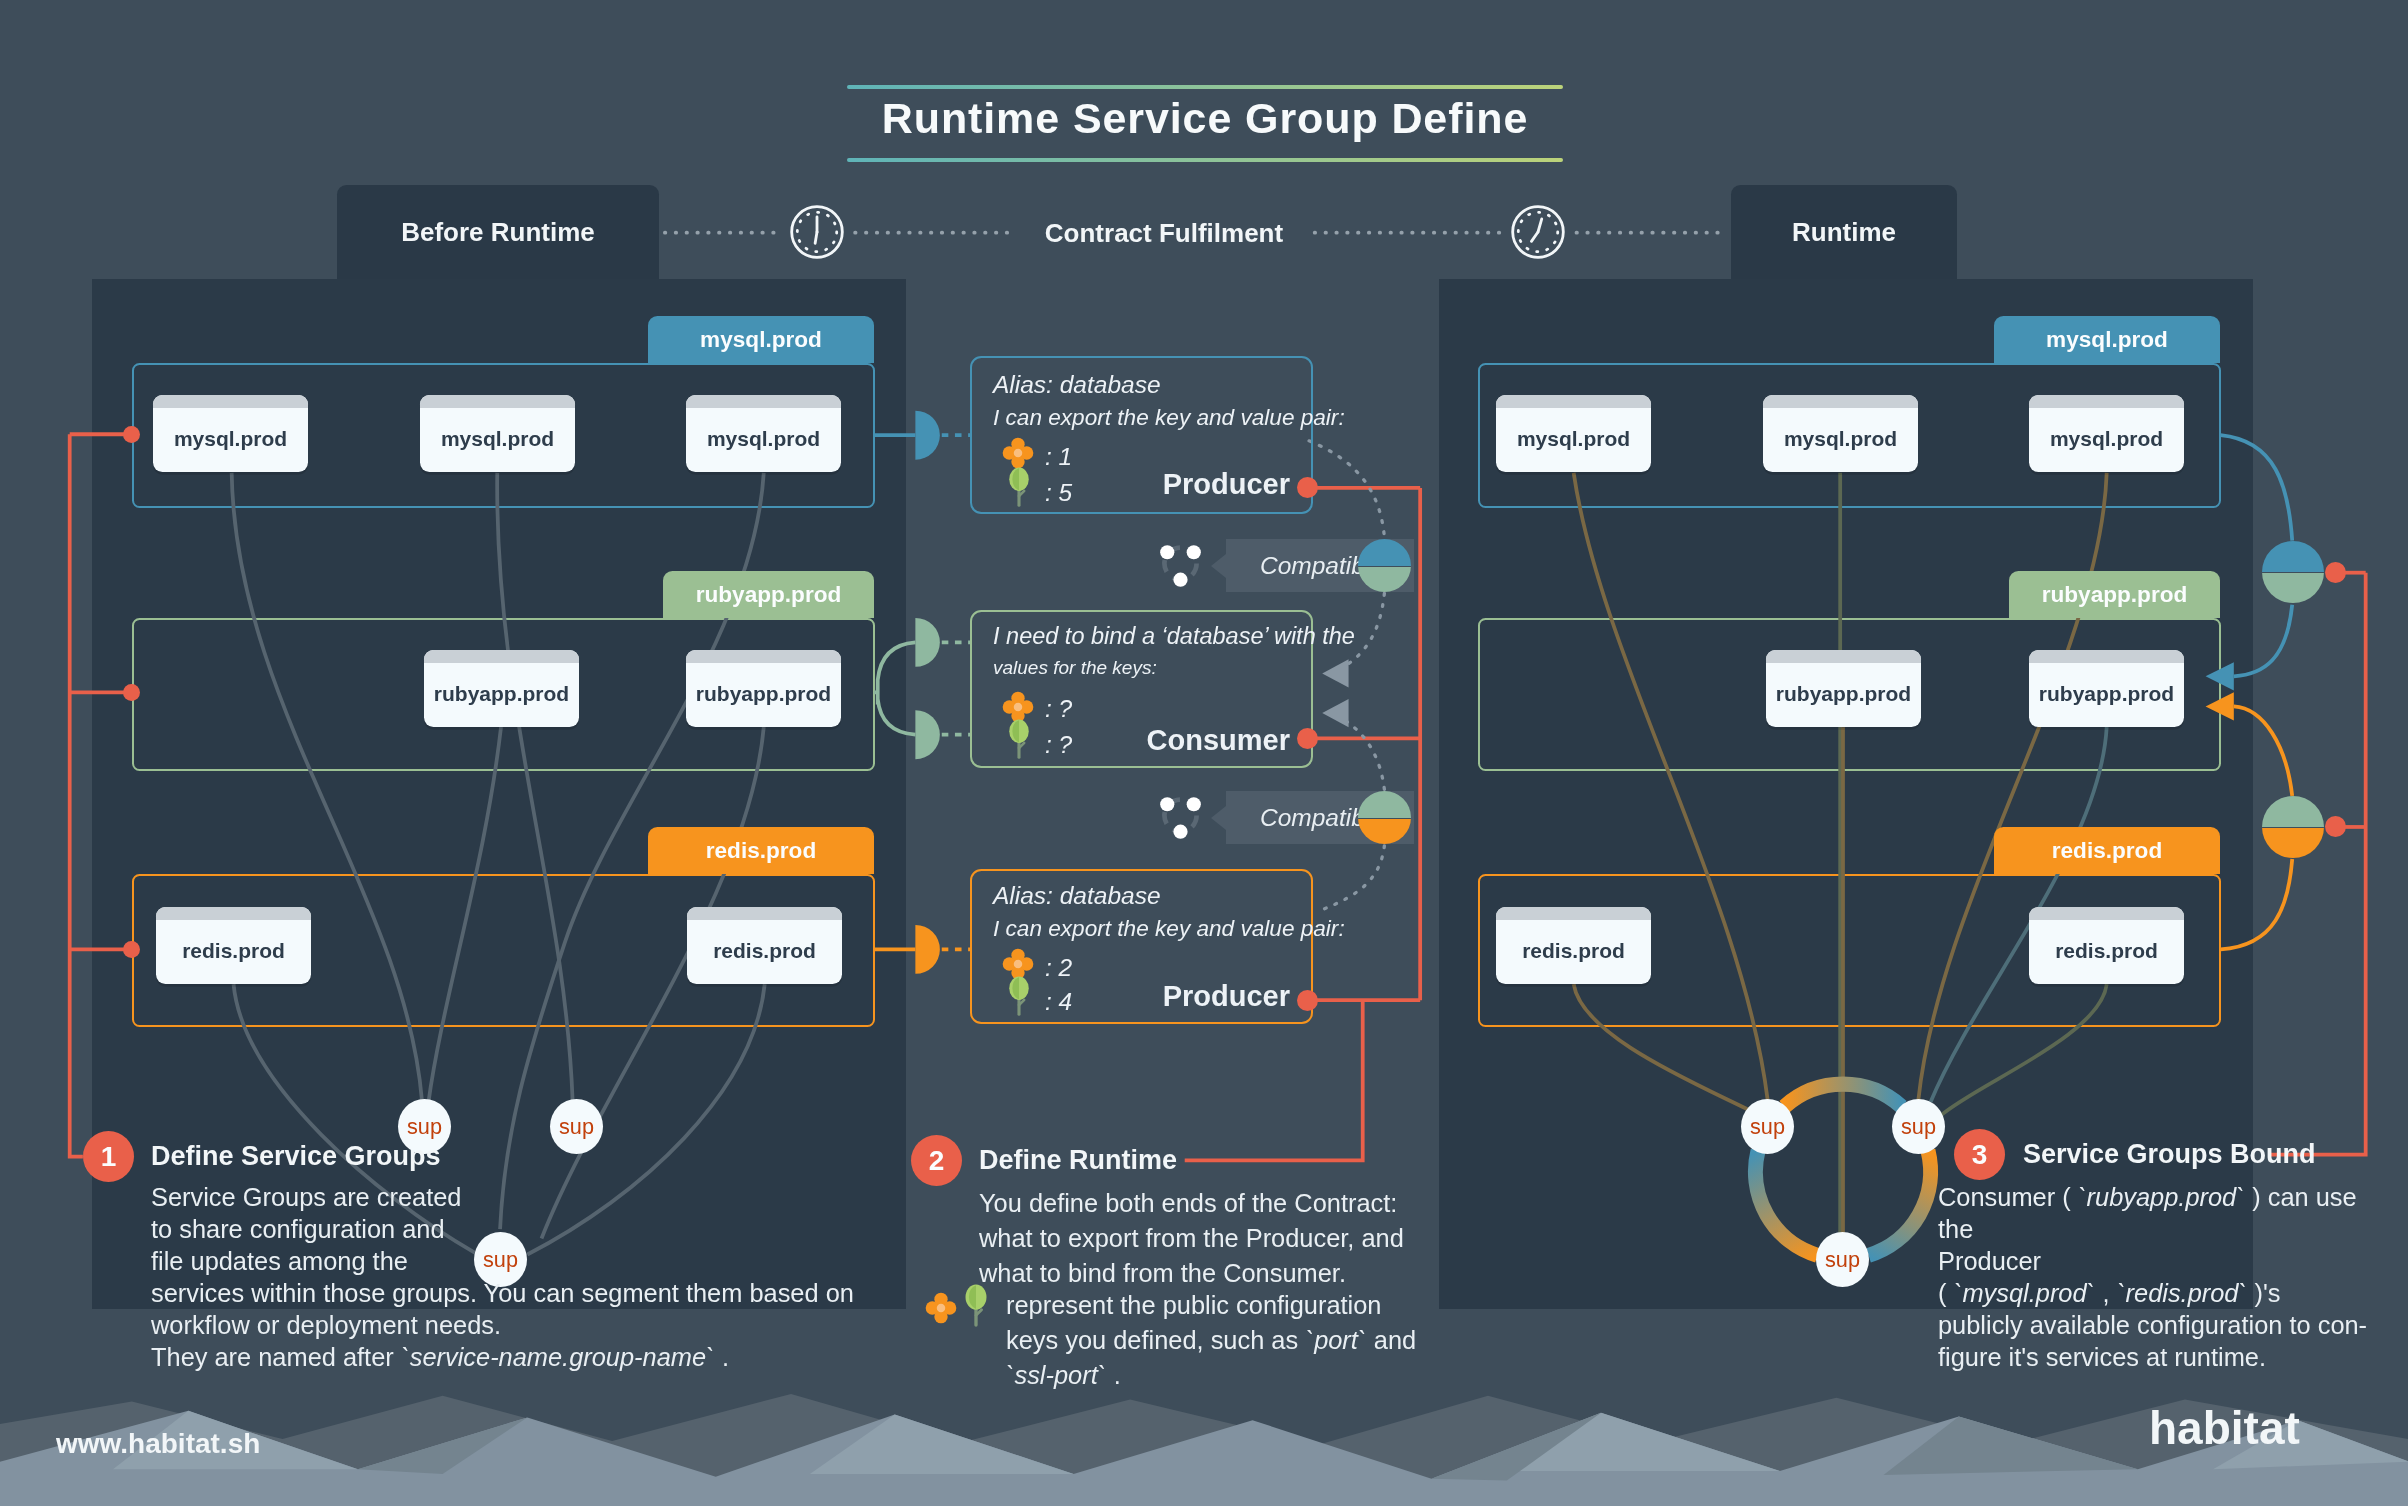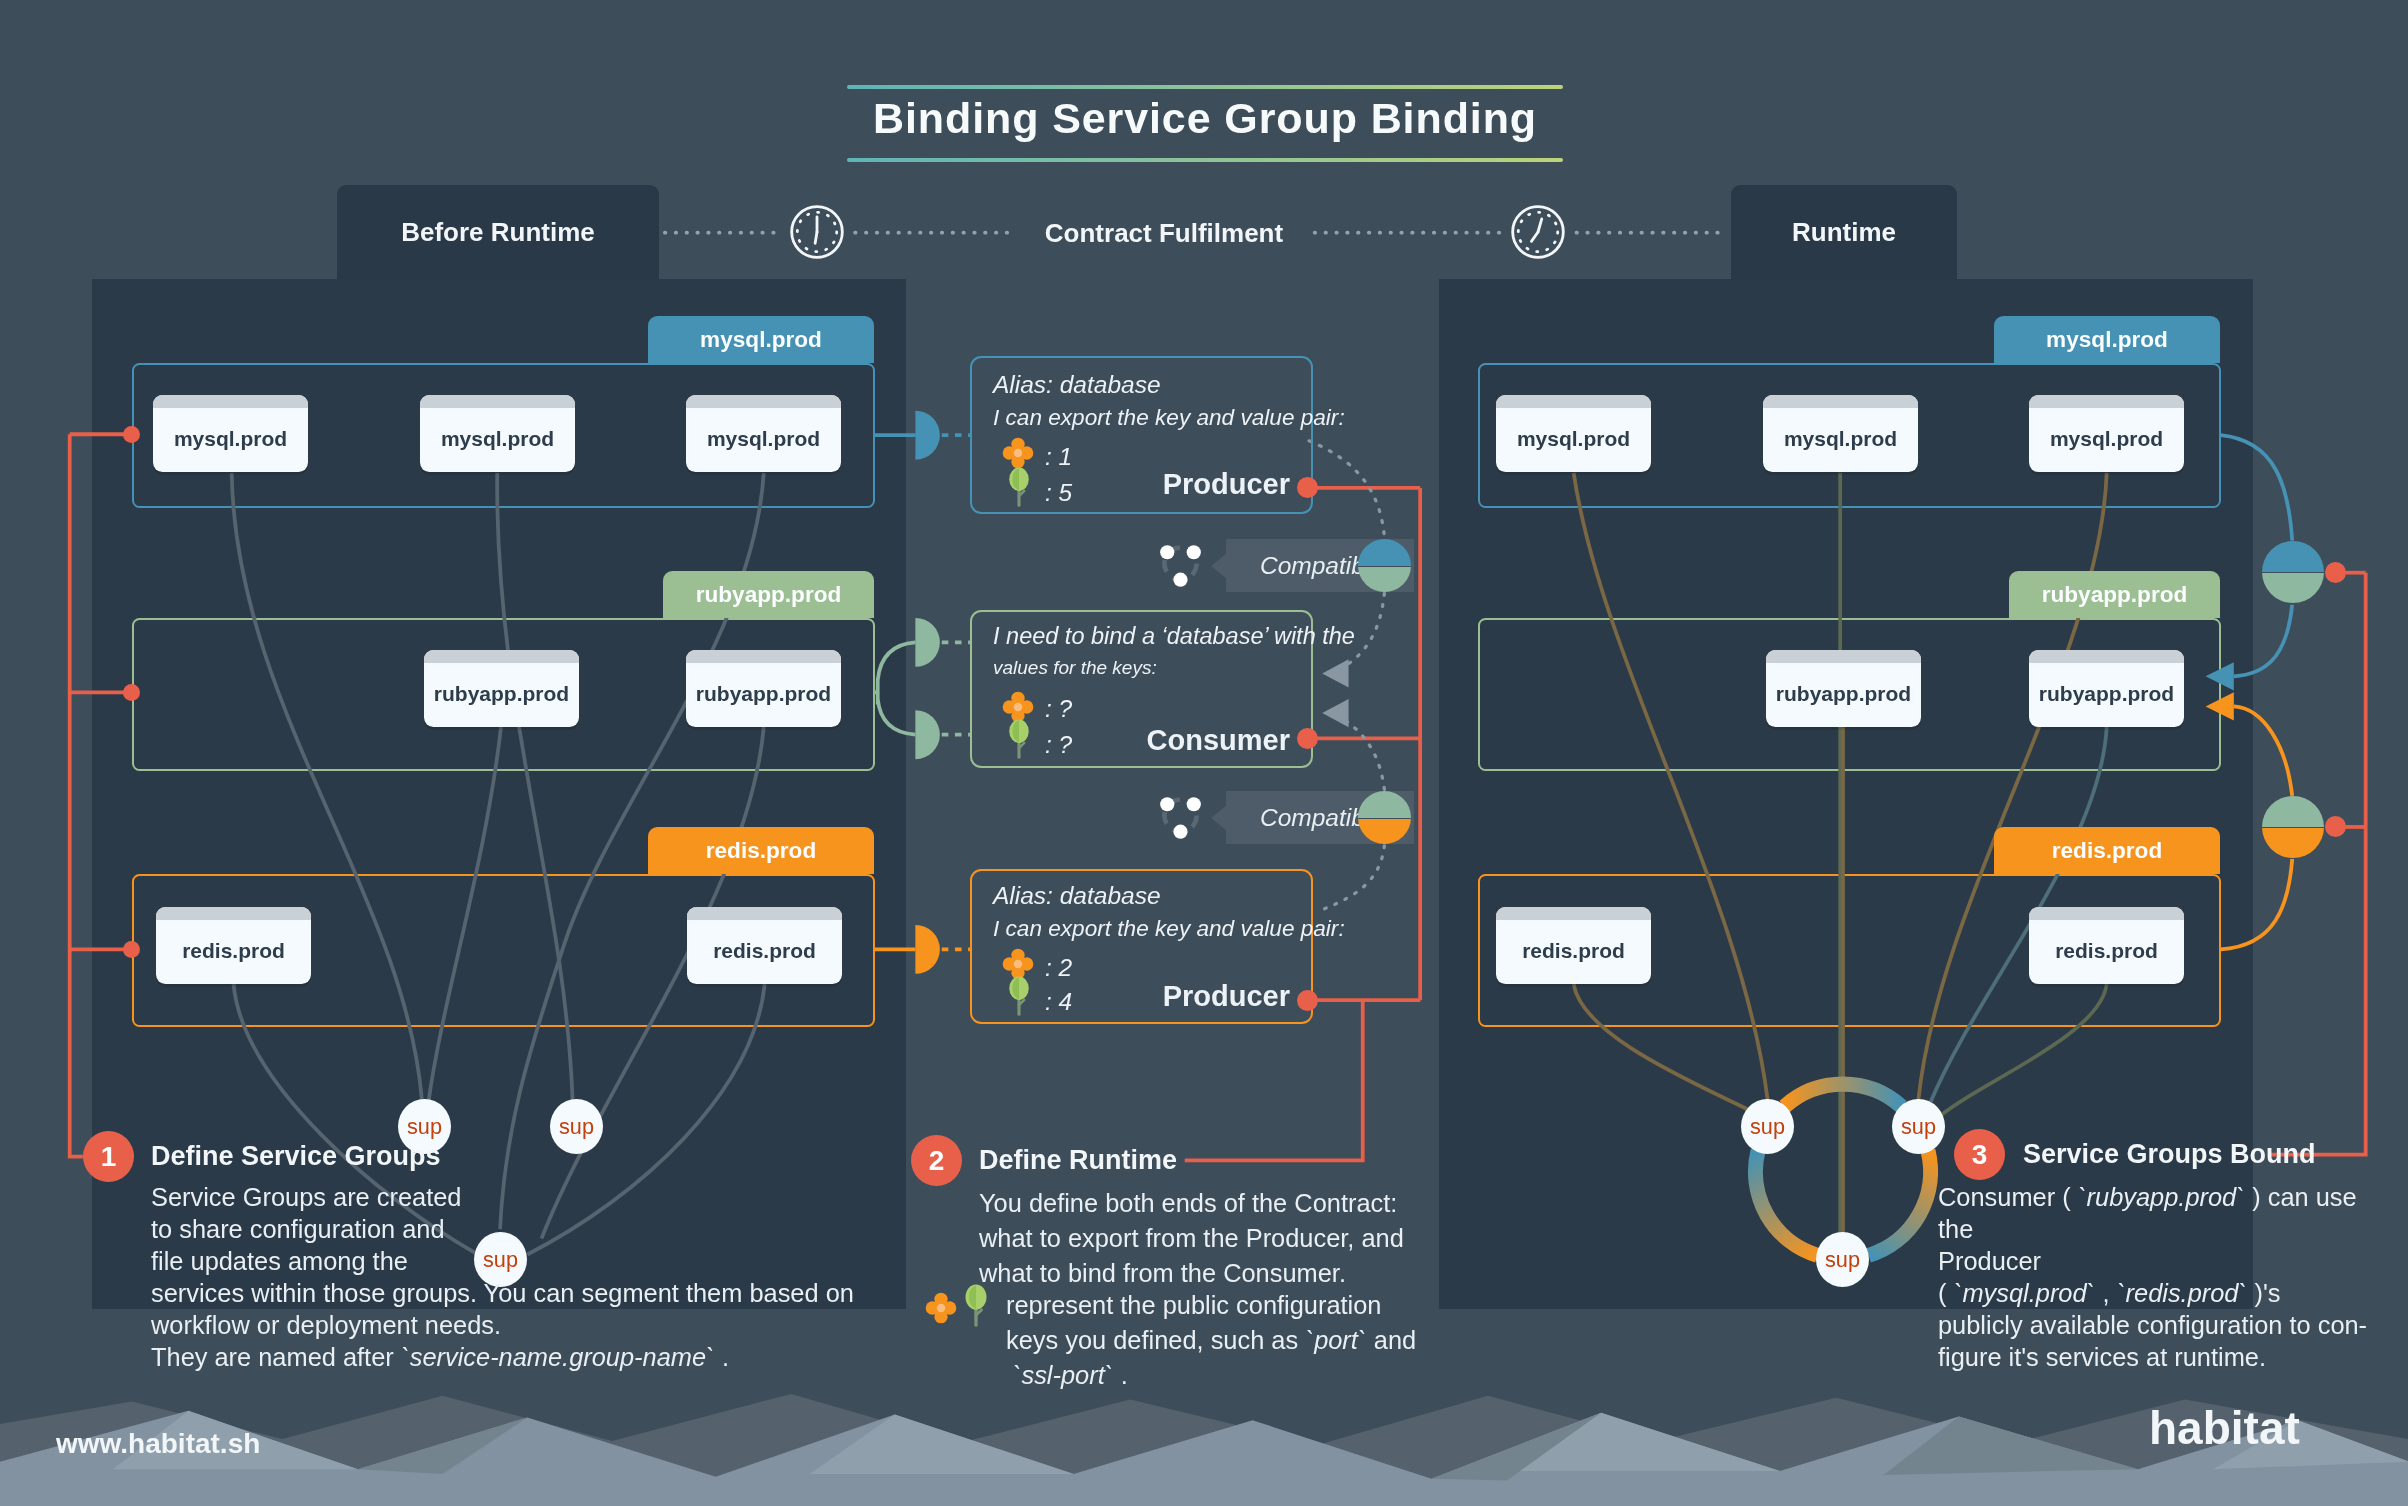--- a/index.html
+++ b/index.html
@@ -56,21 +56,21 @@
 
   .footer-url{position:absolute;left:56px;top:1428px;font-size:28px;font-weight:bold;z-index:5;}
   .logo{position:absolute;left:2149px;top:1401px;font-size:46px;font-weight:bold;letter-spacing:0;z-index:5;}
 </style>
 </head>
 <body>
 
 <div class="canvas">
 
   <div class="title-line" style="left:847px;top:85px;width:716px;"></div>
-  <div class="page-title">Binding Service Group Binding</div>
+  <div class="page-title">Runtime Service Group Define</div>
   <div class="title-line" style="left:847px;top:158px;width:716px;"></div>
 
   <div class="tab" style="left:337px;top:185px;width:322px;height:94px;">
     <span>Before Runtime</span>
   </div>
   <div class="phase-label" style="left:1023px;top:218px;width:282px;">Contract Fulfilment</div>
   <div class="tab" style="left:1731px;top:185px;width:226px;height:94px;">
     <span>Runtime</span>
   </div>
 
@@ -422,21 +422,21 @@
   </svg>
   <svg class="icon" style="left:962px;top:1284px;" width="28" height="43" viewBox="0 0 20 30">
     <path d="M10,14 L10,29" stroke="#7B9478" stroke-width="2.4" stroke-linecap="round"></path>
     <path d="M10,22 L14,18" stroke="#7B9478" stroke-width="2" stroke-linecap="round"></path>
     <ellipse cx="10" cy="9" rx="7.5" ry="9" fill="#A8D06A"></ellipse>
     <path d="M10,0.5 a7.5,9 0 0 0 0,17 z" fill="#8FBE55"></path>
   </svg>
   <div class="step-body" style="left:1006px;top:1288px;width:490px;line-height:35px;">
     <div>represent the public configuration</div>
     <div><span>keys you defined, such as</span><span class="code">`port`</span><span>and</span></div>
-    <div><span class="code" style="margin-left:7px;font-style:italic;">`ssl-port`</span><span>.</span></div>
+    <div><span class="code" style="margin-left:0;font-style:italic;">`ssl-port`</span><span>.</span></div>
   </div>
 
   <div class="step-circle" style="left:1954px;top:1129px;">
       <span>3</span>
     </div>
   <div class="step-title" style="left:2023px;top:1139px;">Service Groups Bound</div>
   <div class="step-body" style="left:1938px;top:1181px;width:452px;line-height:32px;">
     <div><span>Consumer (</span><span class="code">`rubyapp.prod`</span><span>) can use the</span></div>
     <div><span>Producer (</span><span class="code">`mysql.prod`</span><span>,</span><span class="code">`redis.prod`</span><span>)'s</span></div>
     <div>publicly available configuration to con-</div>

